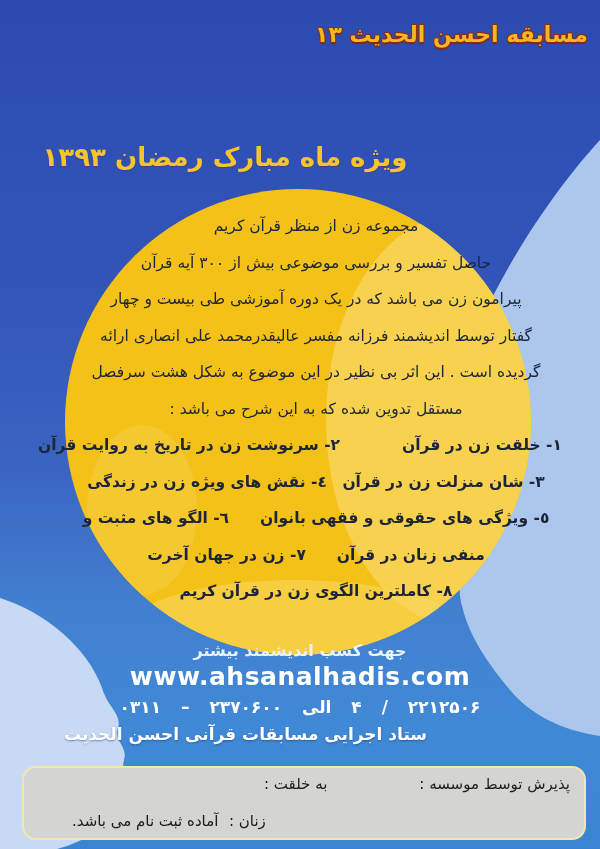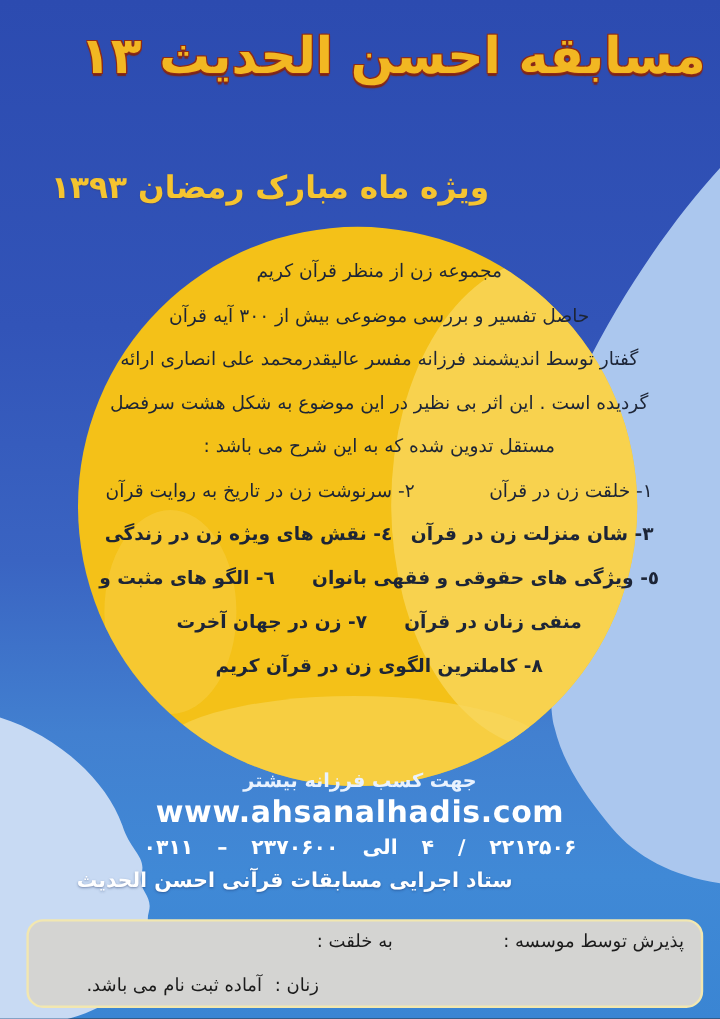--- a/index.html
+++ b/index.html
@@ -9,21 +9,21 @@
     margin:0 auto;
     overflow:hidden;
     background:linear-gradient(180deg,#2c4bb0 0%,#3254b8 32%,#3a64c2 55%,#4280d0 72%,#4089d6 86%,#3a85d3 100%);
     font-family:"DejaVu Sans",sans-serif;
     direction:rtl;
   }
   .bg-svg{position:absolute;inset:0;width:600px;height:849px;}
   .abs{position:absolute;}
   .top-title{
     top:22px;right:12px;
-    font-size:42px;font-weight:bold;
+    font-size:22px;font-weight:bold;
     color:#f2b722;
     text-shadow:-1px -1px 0 #8f2b17,1px -1px 0 #8f2b17,-1px 1px 0 #8f2b17,1px 1px 0 #8f2b17,0 2px 1px #7e2412;
     letter-spacing:.5px;
     white-space:nowrap;
   }
   .main-title{
     top:76px;right:30px;left:30px;
     text-align:center;
     font-size:47px;font-weight:bold;color:#ffffff;
     white-space:nowrap;
@@ -117,31 +117,32 @@
       <ellipse cx="142" cy="510" rx="55" ry="85" fill="#f8d75e" opacity="0.35"></ellipse>
     </g>
   </svg>
 
   <div class="abs top-title">مسابقه احسن الحدیث ۱۳</div>
   <div class="abs subtitle">ویژه ماه مبارک رمضان ۱۳۹۳</div>
 
   <div class="abs circle-text">
       <div class="circle-line">مجموعه زن از منظر قرآن کریم</div>
       <div class="circle-line">حاصل تفسیر و بررسی موضوعی بیش از ۳۰۰ آیه قرآن</div>
+      <div class="circle-line">پیرامون زن می باشد که در یک دوره آموزشی طی بیست و چهار</div>
       <div class="circle-line">گفتار توسط اندیشمند فرزانه مفسر عالیقدرمحمد علی انصاری ارائه</div>
       <div class="circle-line">گردیده است . این اثر بی نظیر در این موضوع به شکل هشت سرفصل</div>
       <div class="circle-line">مستقل تدوین شده که به این شرح می باشد :</div>
       <div class="circle-line">۱- خلقت زن در قرآن    ۲- سرنوشت زن در تاریخ به روایت قرآن</div>
       <div class="circle-line">۳- شان منزلت زن در قرآن ٤- نقش های ویژه زن در زندگی</div>
       <div class="circle-line">٥- ویژگی های حقوقی و فقهی بانوان  ٦- الگو های مثبت و</div>
       <div class="circle-line">منفی زنان در قرآن  ۷- زن در جهان آخرت</div>
       <div class="circle-line">۸- کاملترین الگوی زن در قرآن کریم</div>
     </div>
 
-  <div class="abs info-more">جهت کسب فرزانه بیشتر</div>
+  <div class="abs info-more">جهت کسب اندیشمند بیشتر</div>
   <div class="abs website">www.ahsanalhadis.com</div>
   <div class="abs phones">۲۲۱۲۵۰۶ / ۴ الی ۲۳۷۰۶۰۰ – ۰۳۱۱</div>
   <div class="abs organizer">ستاد اجرایی مسابقات قرآنی احسن الحدیث</div>
 
   <div class="abs form-box">
     <span class="lbl lbl-accept">پذیرش توسط موسسه :</span>
     <span class="lbl lbl-address">به خلقت :</span>
     <span class="lbl lbl-phone">زنان :</span>
     <span class="lbl lbl-ready">آماده ثبت نام می باشد.</span>
   </div>

